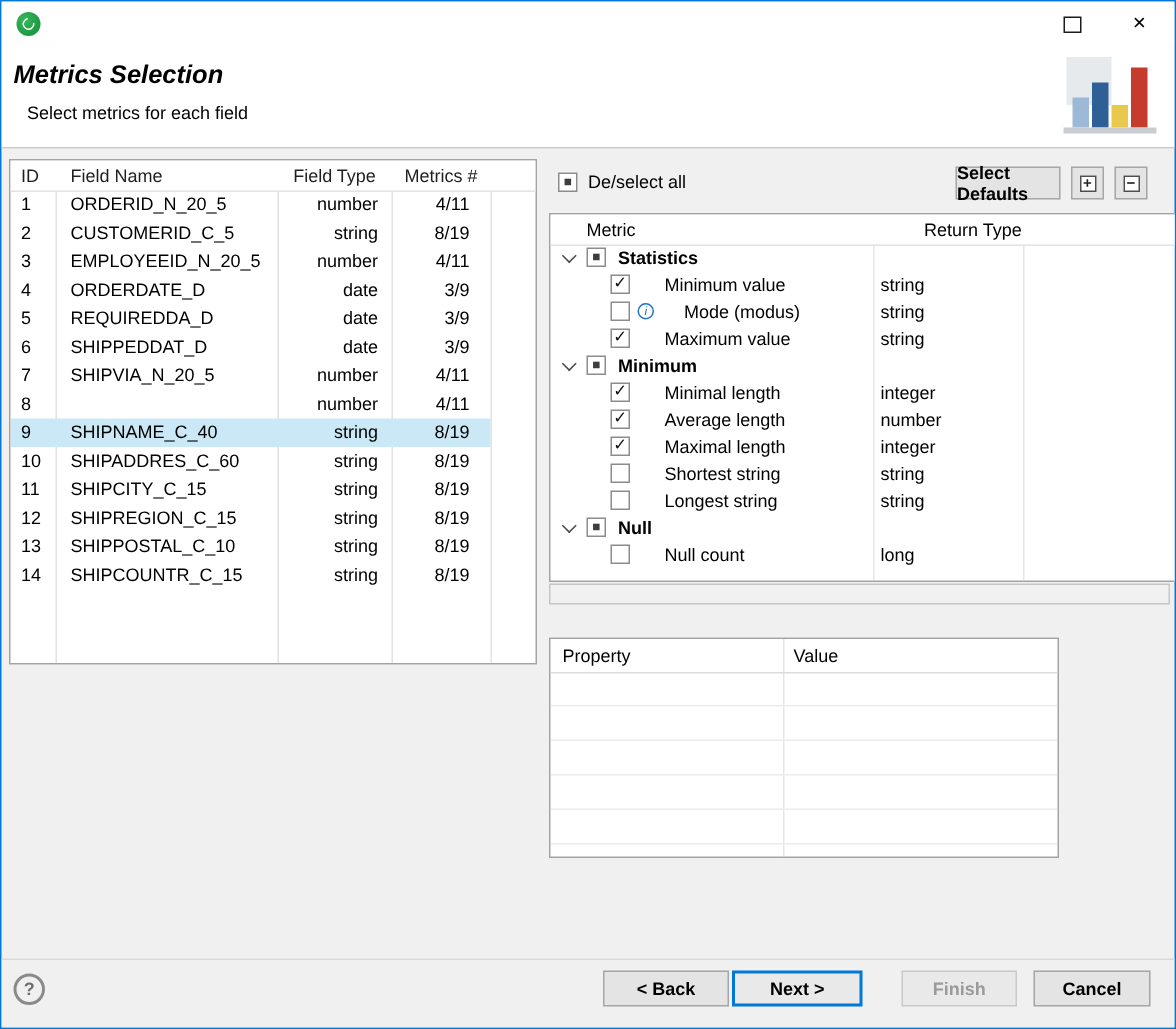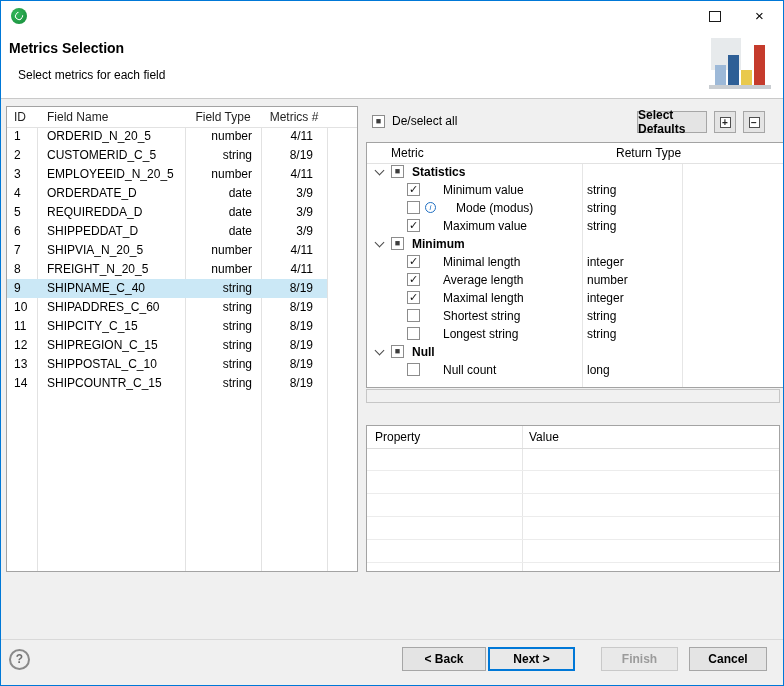--- a/index.html
+++ b/index.html
@@ -13,33 +13,33 @@
     background:radial-gradient(circle at 35% 35%, #35b85c, #138a38);}
   .app-icon::after{content:"";position:absolute;left:4px;top:4px;width:6px;height:6px;
     border:1.5px solid #fff;border-radius:50%;border-top-color:transparent;transform:rotate(35deg);}
   .tb-btn{position:absolute;top:0;width:45px;height:30px;display:flex;align-items:center;justify-content:center;}
   .tb-max{right:46px;}
   .tb-close{right:1px;font-size:15px;line-height:30px;}
   .max-glyph{width:10px;height:9px;border:1px solid #1a1a1a;}
 
   
   .header{position:absolute;top:30px;left:0;right:0;height:68px;background:#fff;border-bottom:1px solid #c9c9c9;box-sizing:border-box;}
-  .header-title{position:absolute;left:8px;top:9px;font-size:14px;font-weight:bold;}
+  .header-title{position:absolute;left:8px;top:9px;font-size:17px;font-weight:bold;font-style:italic;}
   .header-sub{position:absolute;left:17px;top:37px;font-size:12px;}
   .banner{position:absolute;right:10px;top:5px;width:64px;height:56px;}
   .banner .bd{position:absolute;left:2px;top:2px;width:30px;height:32px;background:#e7eaec;}
   .banner .base{position:absolute;left:0;bottom:3px;width:62px;height:4px;background:#c9cdd1;}
   .banner .bar{position:absolute;bottom:7px;width:11px;}
   .banner .b1{left:6px;height:20px;background:#9db9d8;}
   .banner .b2{left:19px;height:30px;background:#2e5f96;}
   .banner .b3{left:32px;height:15px;background:#e9c94d;}
   .banner .b4{left:45px;height:40px;background:#c53b2c;}
 
   
-  .fields{position:absolute;left:5px;top:105px;width:352px;height:466px;background:#fff;
+  .fields{position:absolute;left:5px;top:105px;width:352px;height:337px;background:#fff;
     border:1px solid #a3a3a3;box-sizing:border-box;overflow:hidden;}
   .vline{position:absolute;top:0;bottom:0;width:1px;background:#e2e2e2;}
   .vl1{left:30px;} .vl2{left:178px;} .vl3{left:254px;} .vl4{left:320px;}
   .lt-header{position:absolute;top:0;left:0;right:0;height:20px;border-bottom:1px solid #e2e2e2;background:#fff;}
   .hc{position:absolute;top:0;height:20px;line-height:20px;color:#1f1f1f;}
   .hc-id{left:7px;} .hc-name{left:40px;}
   .hc-type{left:178px;width:76px;text-align:center;}
   .hc-metrics{left:254px;width:66px;text-align:center;}
   .lt-rows{position:absolute;top:20px;left:0;right:0;}
   .lt-row{position:relative;height:19px;line-height:19px;width:320px;}
@@ -90,21 +90,21 @@
   .rtype{position:absolute;left:220px;white-space:nowrap;}
   .vscroll{position:absolute;top:0;right:0;bottom:0;width:16px;background:#f0f0f0;border-left:1px solid #dcdcdc;}
   .vs-arrow{position:absolute;left:0;right:0;height:16px;text-align:center;font-size:7px;line-height:16px;color:#565656;}
   .vs-up{top:0;} .vs-down{bottom:0;}
   .vs-thumb{position:absolute;top:17px;left:1px;right:1px;height:92px;background:#cdcdcd;}
 
   .hscroll{position:absolute;top:283px;left:0;width:414px;height:14px;background:#f1f1f1;
     border:1px solid #c6c6c6;box-sizing:border-box;}
 
   
-  .prop{position:absolute;top:319px;left:0;width:414px;height:147px;background:#fff;border:1px solid #a3a3a3;
+  .prop{position:absolute;top:319px;left:0;width:340px;height:147px;background:#fff;border:1px solid #a3a3a3;
     box-sizing:border-box;overflow:hidden;}
   .prop-vline{position:absolute;left:155px;top:0;bottom:0;width:1px;background:#e6e6e6;}
   .prop-header{position:absolute;top:0;left:0;right:0;height:22px;border-bottom:1px solid #dcdcdc;}
   .ph-prop{position:absolute;left:8px;line-height:22px;}
   .ph-val{position:absolute;left:162px;line-height:22px;}
   .prop-rows{position:absolute;top:22px;left:0;right:0;}
   .prop-row{height:22px;border-bottom:1px solid #ececec;}
 
   
   .footer{position:absolute;left:0;right:0;bottom:0;height:45px;border-top:1px solid #d9d9d9;background:#f0f0f0;}
@@ -193,21 +193,20 @@
           <span class="c-metrics">3/9</span>
       </div>
       <div class="lt-row">
         <span class="c-id">7</span>
           <span class="c-name">SHIPVIA_N_20_5</span>
           <span class="c-type">number</span>
           <span class="c-metrics">4/11</span>
       </div>
       <div class="lt-row">
         <span class="c-id">8</span>
-          <span class="c-name">FREIGHT_N_20_5</span>
           <span class="c-type">number</span>
           <span class="c-metrics">4/11</span>
       </div>
       <div class="lt-row selected">
         <span class="c-id">9</span>
           <span class="c-name">SHIPNAME_C_40</span>
           <span class="c-type">string</span>
           <span class="c-metrics">8/19</span>
       </div>
       <div class="lt-row">

